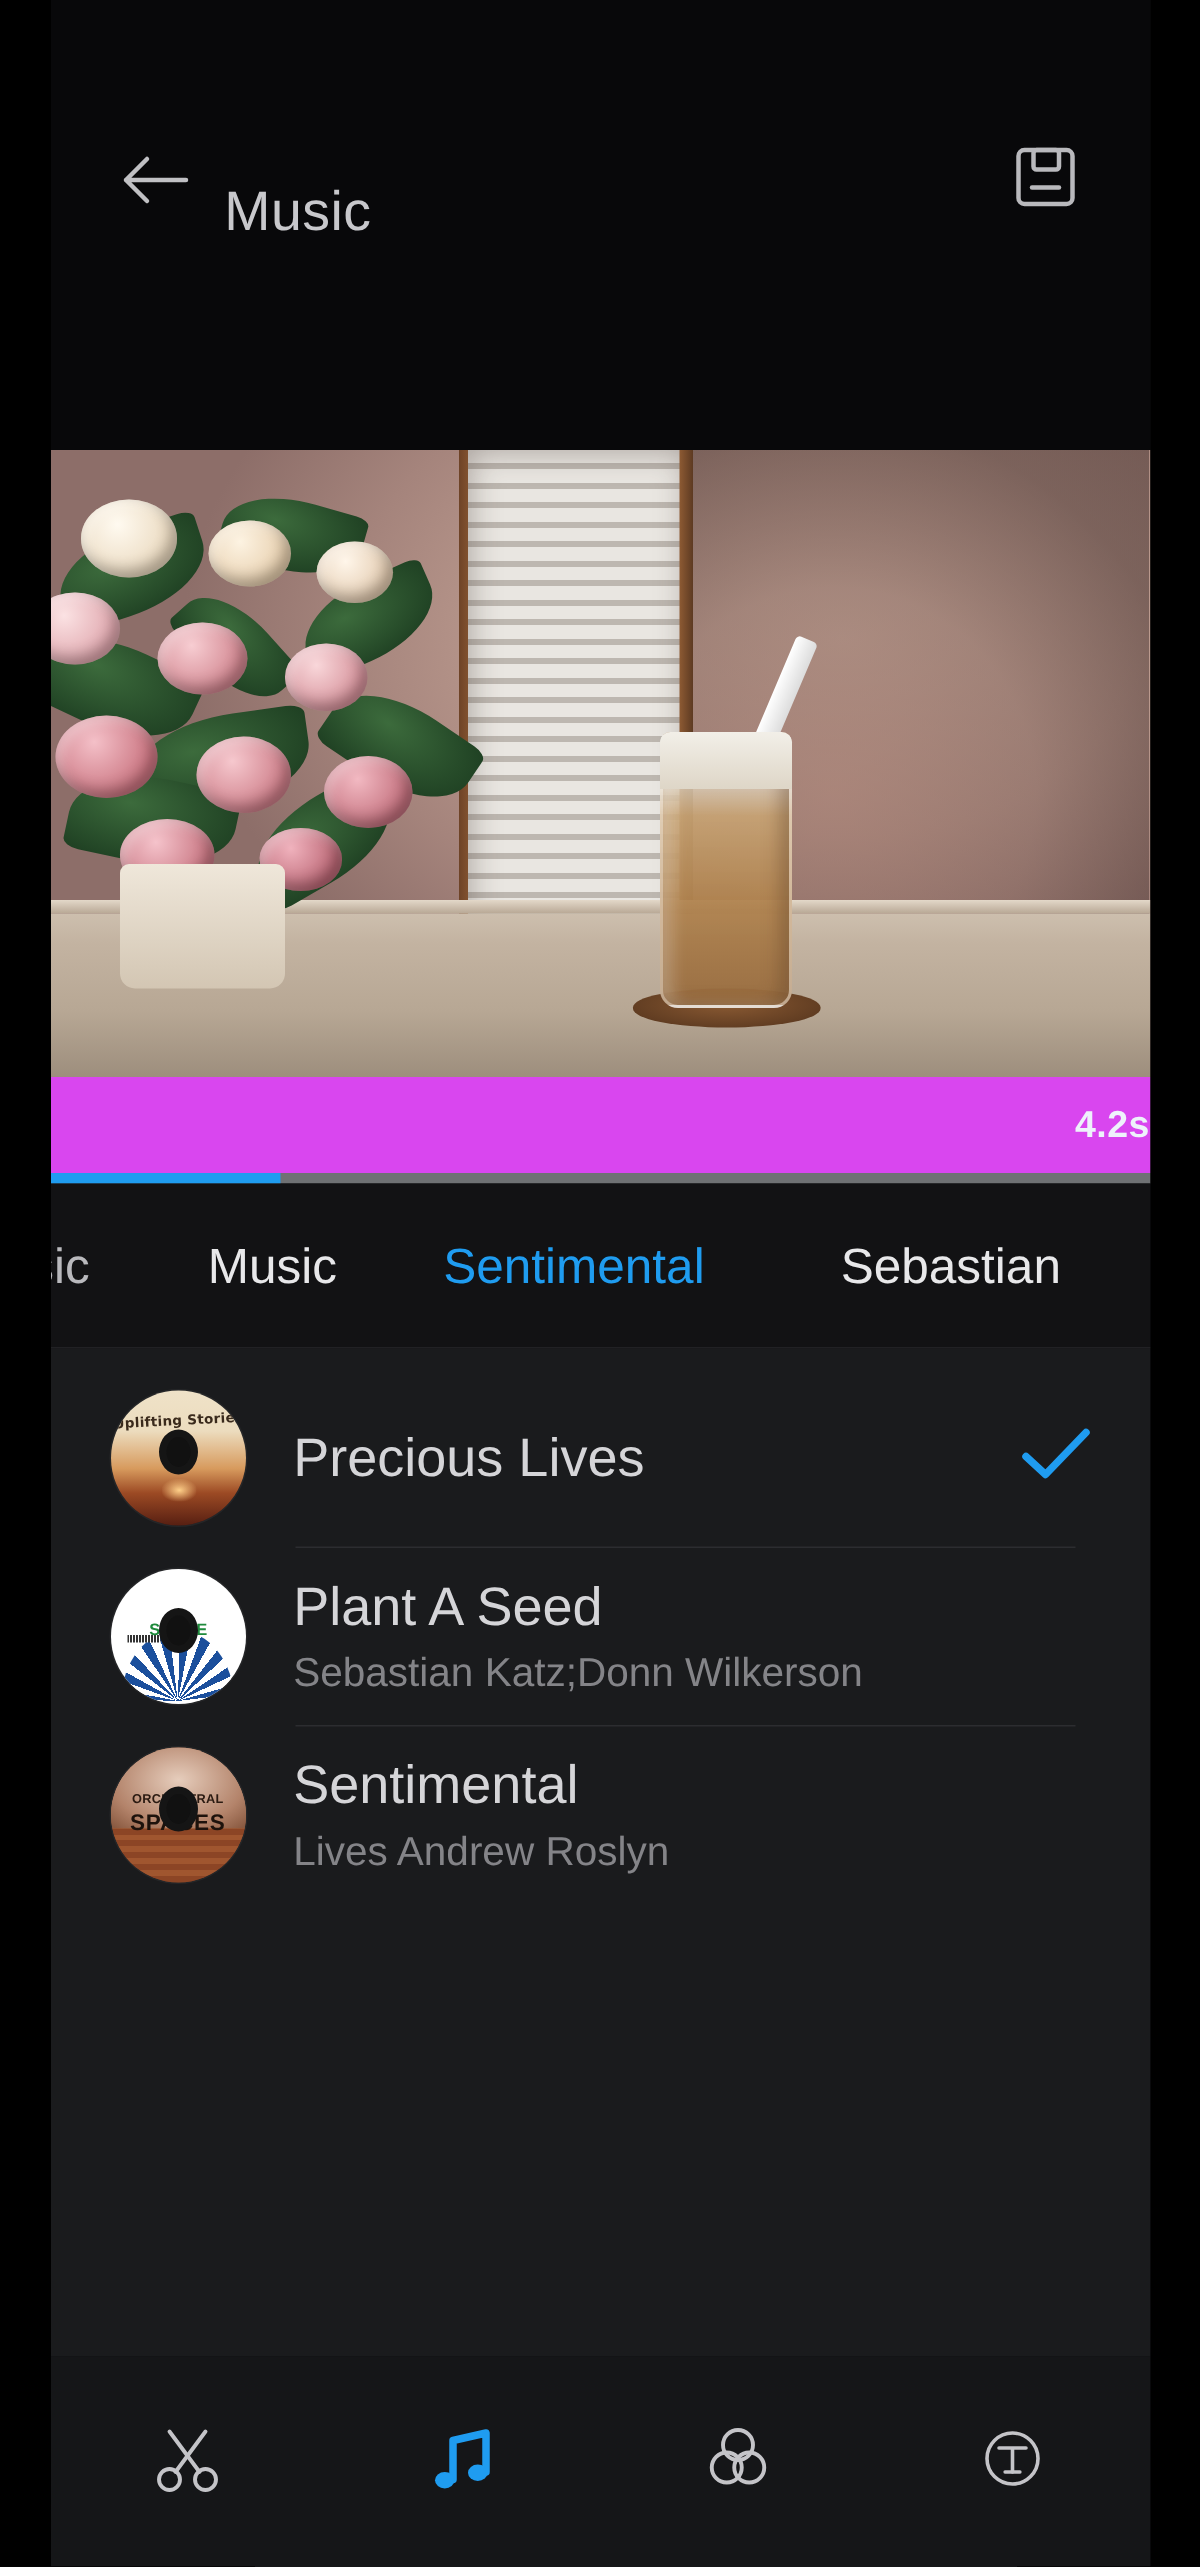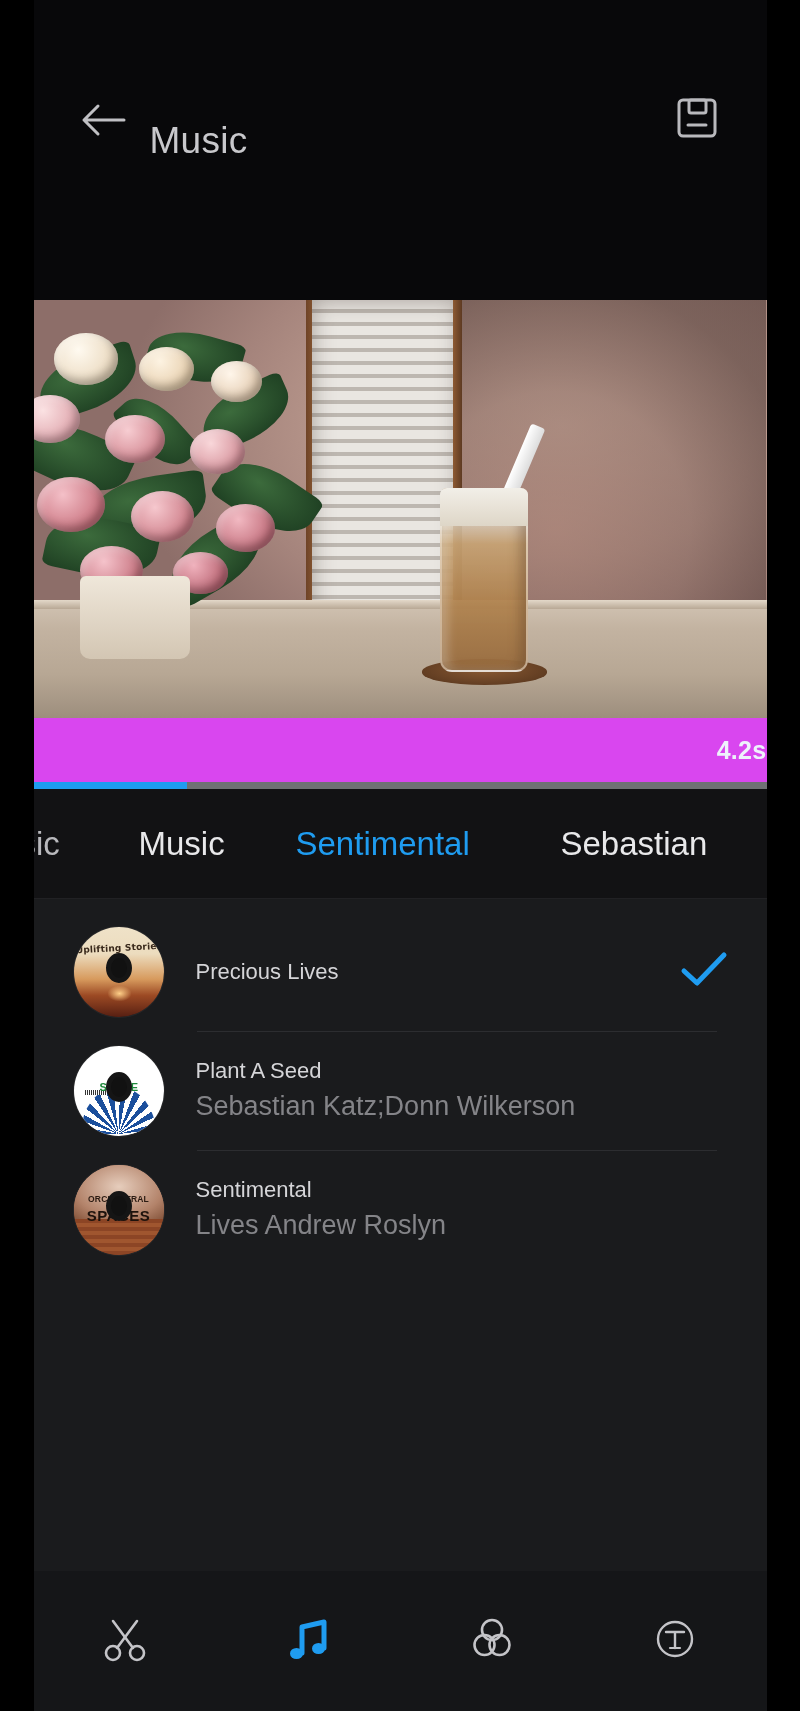--- a/index.html
+++ b/index.html
@@ -289,21 +289,21 @@
     font-size:15px; font-weight:800; letter-spacing:.5px;
   }
 
   .song-text{
     flex:1 1 auto;
     margin-left:32px;
     min-width:0;
     padding-right:12px;
   }
   .song-title{
-    font-size:22px;
+    font-size:36px;
     color:#d5d5d8;
     line-height:1.22;
     white-space:nowrap;
     overflow:hidden;
     text-overflow:ellipsis;
   }
   .song-artist{
     font-size:27px;
     color:#848488;
     line-height:1.3;

